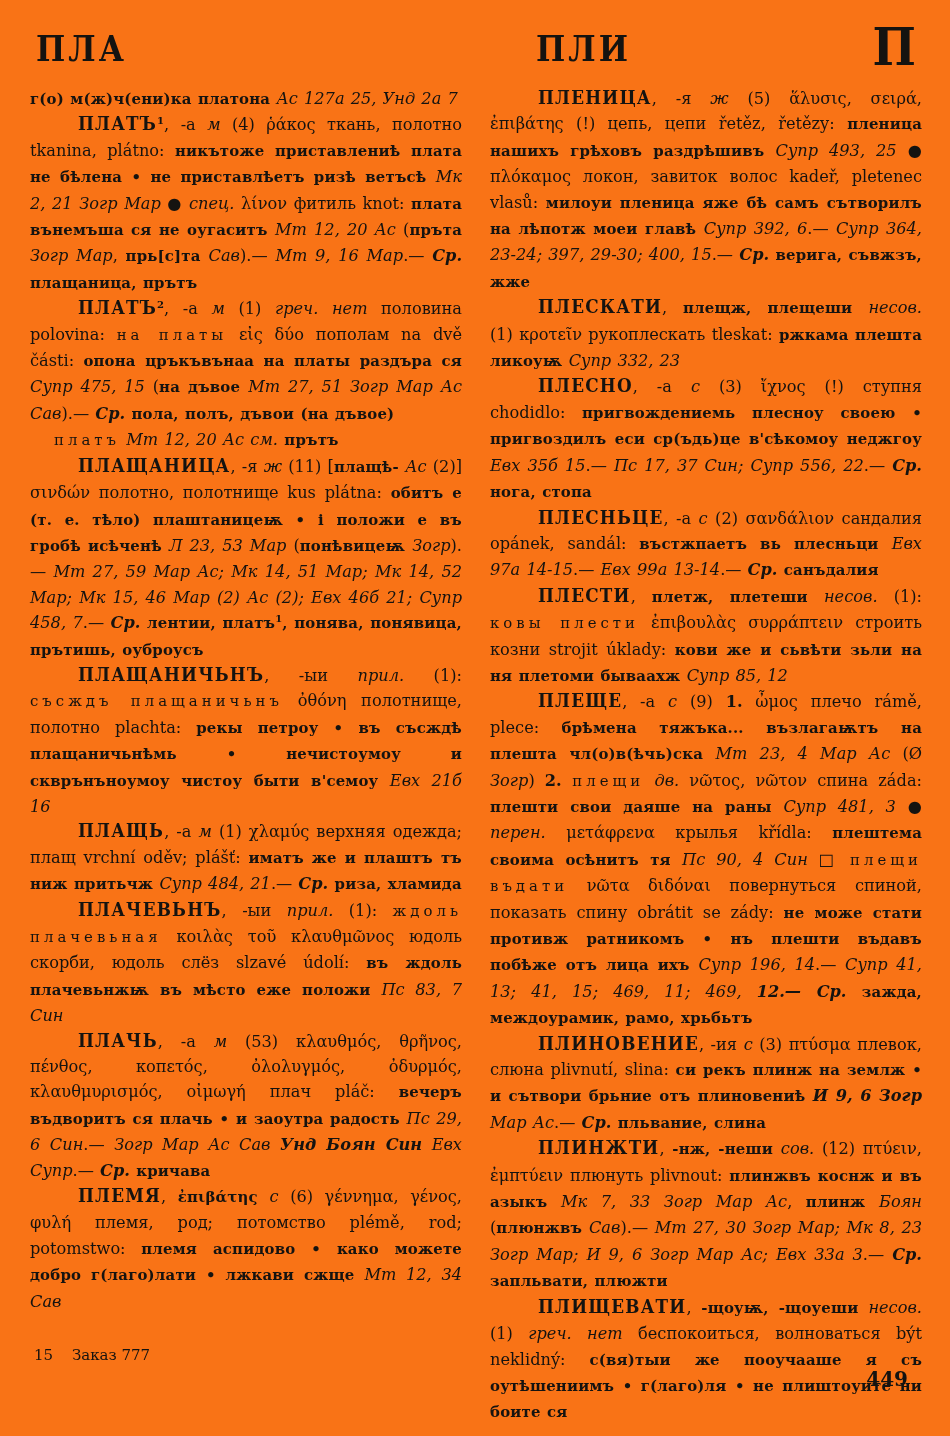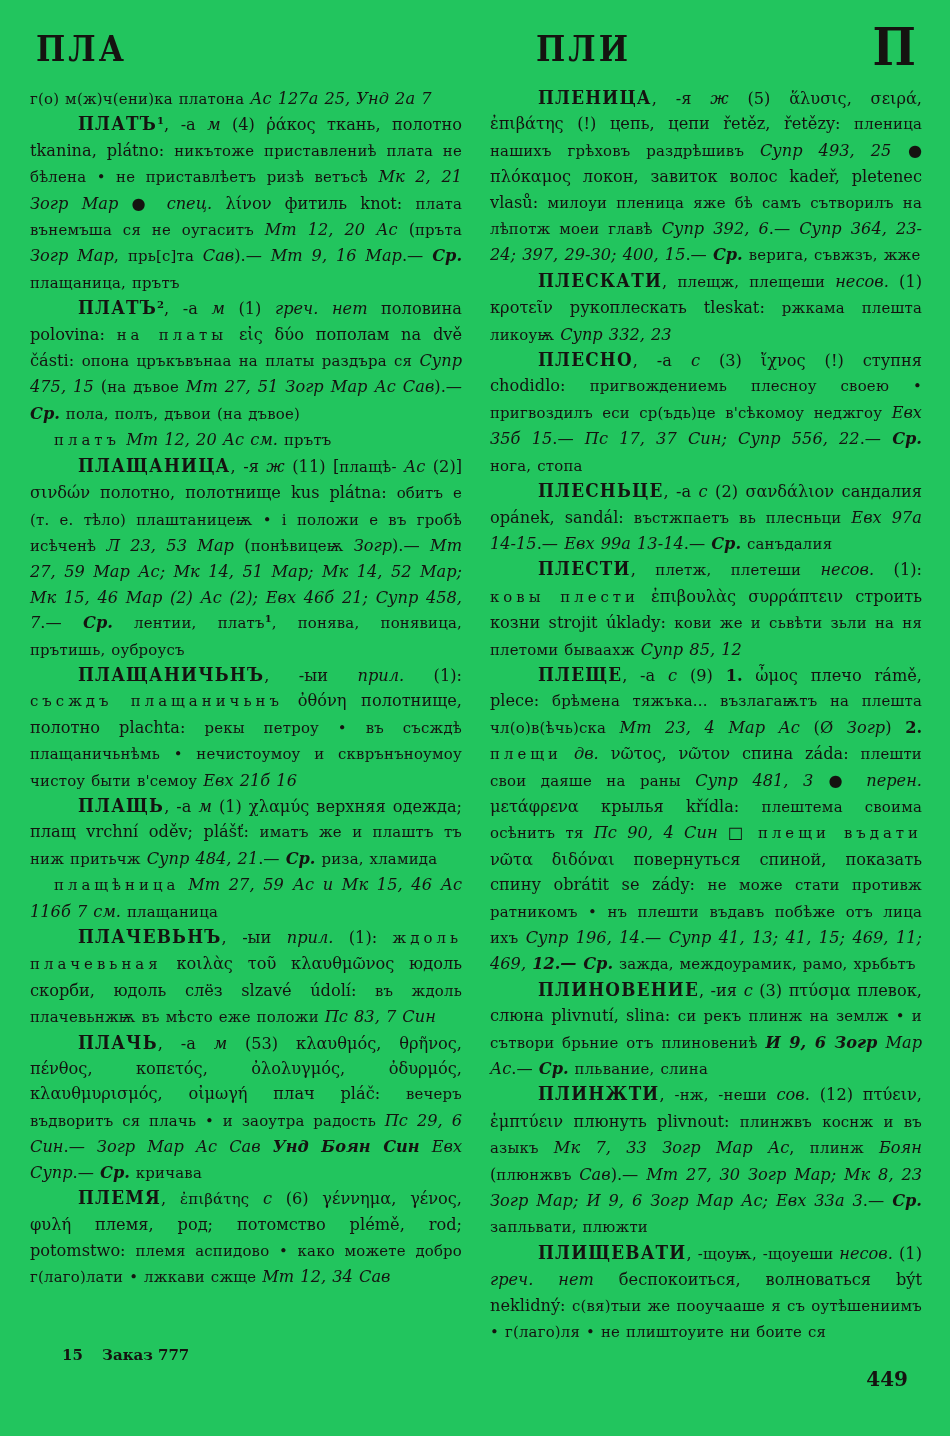--- a/index.html
+++ b/index.html
@@ -1,20 +1,20 @@
 <!DOCTYPE html>
 <html><head>
 <meta charset="utf-8">
 <style>
   html,body{margin:0;padding:0;background:#e8e6e1;}
   .page{
     position:relative;
     width:950px;height:1436px;
     margin:0 auto;
-    background:#22c55e;
+    background:#f97316;
     color:#151310;
     font-family:"DejaVu Serif","Liberation Serif",serif;
     overflow:hidden;
     box-shadow:0 0 6px rgba(0,0,0,.25);
   }
   .runhead{position:absolute;top:24px;left:36px;right:30px;height:52px;}
   .rh-left{position:absolute;left:0;top:6px;font-weight:bold;font-size:31px;letter-spacing:3px;font-family:"DejaVu Serif",serif;transform:scaleY(1.15);}
   .rh-center{position:absolute;left:500px;top:6px;font-weight:bold;font-size:31px;letter-spacing:3px;transform:scaleY(1.15);}
   .rh-right{position:absolute;right:4px;top:-4px;font-weight:bold;font-size:46px;transform:scaleY(1.15);}
   .cols{
@@ -26,25 +26,25 @@
     margin:0;
     font-size:16.2px;line-height:25.4px;
     text-align:justify;
     word-spacing:1px;
   }
   .para.indent{text-indent:24px;}
   .seg-rm{}
   .seg-it{font-style:italic;}
   .seg-bi{font-style:italic;font-weight:bold;}
   .seg-b{font-weight:bold;}
-  .seg-cs{font-weight:normal;font-size:0.92em;letter-spacing:0.2px;}
+  .seg-cs{font-weight:bold;font-size:0.92em;letter-spacing:0.2px;}
   .seg-hw{font-weight:bold;font-size:1.04em;letter-spacing:1.2px;transform:scaleY(1.06);display:inline-block;}
   .seg-sp{font-weight:normal;font-size:0.92em;letter-spacing:4px;}
   sup.seg-sup{font-size:0.62em;font-weight:bold;line-height:0;}
-  .footer-left{position:absolute;left:34px;top:1346px;font-weight:bold;font-size:15px;margin-left:28px;}
+  .footer-left{position:absolute;left:34px;top:1346px;font-weight:normal;font-size:15px;}
   .footer-left .order{margin-left:14px;}
   .footer-right{position:absolute;right:42px;top:1348px;font-weight:bold;font-size:20px;margin-top:19px;}
 </style>
 </head>
 <body>
 
 <div class="page">
   <div class="runhead">
     <span class="rh-left">ПЛА</span>
     <span class="rh-center">ПЛИ</span>
@@ -53,21 +53,20 @@
 
   <div class="cols">
     <div class="col">
         <p class="para"><span class="seg-cs">г(о) м(ж)ч(ени)ка платона </span><span class="seg-it">Ас 127а 25, Унд 2а 7</span></p>
         <p class="para indent"><span class="seg-hw">ПЛАТЪ</span><sup class="seg-sup">1</sup><span class="seg-rm">, -а </span><span class="seg-it">м</span><span class="seg-rm"> (4) ῥάκος ткань, полотно tkanina, plátno: </span><span class="seg-cs">никътоже приставлениѣ плата не бѣлена • не приставлѣетъ ризѣ ветъсѣ </span><span class="seg-it">Мк 2, 21 Зогр Мар </span><span class="seg-b">● </span><span class="seg-it">спец.</span><span class="seg-rm"> λίνον фитиль knot: </span><span class="seg-cs">плата вънемъша ся не оугаситъ </span><span class="seg-it">Мт 12, 20 Ас </span><span class="seg-rm">(</span><span class="seg-cs">пръта </span><span class="seg-it">Зогр Мар</span><span class="seg-rm">, </span><span class="seg-cs">прь[с]та </span><span class="seg-it">Сав</span><span class="seg-rm">).— </span><span class="seg-it">Мт 9, 16 Мар</span><span class="seg-rm">.— </span><span class="seg-bi">Ср.</span><span class="seg-cs"> плащаница, прътъ</span></p>
         <p class="para indent"><span class="seg-hw">ПЛАТЪ</span><sup class="seg-sup">2</sup><span class="seg-rm">, -а </span><span class="seg-it">м</span><span class="seg-rm"> (1) </span><span class="seg-it">греч. нет</span><span class="seg-rm"> половина polovina: </span><span class="seg-sp">на платы</span><span class="seg-rm"> εἰς δύο пополам na dvě části: </span><span class="seg-cs">опона цръкъвънаа на платы раздъра ся </span><span class="seg-it">Супр 475, 15 </span><span class="seg-rm">(</span><span class="seg-cs">на дъвое </span><span class="seg-it">Мт 27, 51 Зогр Мар Ас Сав</span><span class="seg-rm">).— </span><span class="seg-bi">Ср.</span><span class="seg-cs"> пола, полъ, дъвои (на дъвое)</span></p>
         <p class="para indent"><span class="seg-sp">платъ</span><span class="seg-rm"> </span><span class="seg-it">Мт 12, 20 Ас см.</span><span class="seg-cs"> прътъ</span></p>
         <p class="para indent"><span class="seg-hw">ПЛАЩАНИЦА</span><span class="seg-rm">, -я </span><span class="seg-it">ж</span><span class="seg-rm"> (11) [</span><span class="seg-cs">плащѣ- </span><span class="seg-it">Ас</span><span class="seg-rm"> (2)] σινδών полотно, полотнище kus plátna: </span><span class="seg-cs">обитъ е (т. е. тѣло) плаштаницеѭ • і положи е въ гробѣ исѣченѣ </span><span class="seg-it">Л 23, 53 Мар </span><span class="seg-rm">(</span><span class="seg-cs">понѣвицеѭ </span><span class="seg-it">Зогр</span><span class="seg-rm">).— </span><span class="seg-it">Мт 27, 59 Мар Ас; Мк 14, 51 Мар; Мк 14, 52 Мар; Мк 15, 46 Мар (2) Ас (2); Евх 46б 21; Супр 458, 7</span><span class="seg-rm">.— </span><span class="seg-bi">Ср.</span><span class="seg-cs"> лентии, платъ</span><sup class="seg-sup">1</sup><span class="seg-cs">, понява, понявица, прътишь, оуброусъ</span></p>
         <p class="para indent"><span class="seg-hw">ПЛАЩАНИЧЬНЪ</span><span class="seg-rm">, -ыи </span><span class="seg-it">прил.</span><span class="seg-rm"> (1): </span><span class="seg-sp">съсждъ плащаничьнъ</span><span class="seg-rm"> ὀθόνη полотнище, полотно plachta: </span><span class="seg-cs">рекы петроу • въ съсждѣ плащаничьнѣмь • нечистоумоу и скврънъноумоу чистоу быти в'семоу </span><span class="seg-it">Евх 21б 16</span></p>
         <p class="para indent"><span class="seg-hw">ПЛАЩЬ</span><span class="seg-rm">, -а </span><span class="seg-it">м</span><span class="seg-rm"> (1) χλαμύς верхняя одежда; плащ vrchní oděv; plášť: </span><span class="seg-cs">иматъ же и плаштъ тъ ниж притьчж </span><span class="seg-it">Супр 484, 21</span><span class="seg-rm">.— </span><span class="seg-bi">Ср.</span><span class="seg-cs"> риза, хламида</span></p>
-        <p class="para indent"><span class="seg-sp">плащѣница</span><span class="seg-rm"> </span><span class="seg-it">Мт 27, 59 Ас и Мк 15, 46 Ас 116б 7 см.</span><span class="seg-cs"> плащаница</span></p>
         <p class="para indent"><span class="seg-hw">ПЛАЧЕВЬНЪ</span><span class="seg-rm">, -ыи </span><span class="seg-it">прил.</span><span class="seg-rm"> (1): </span><span class="seg-sp">ждоль плачевьная</span><span class="seg-rm"> κοιλὰς τοῦ κλαυθμῶνος юдоль скорби, юдоль слёз slzavé údolí: </span><span class="seg-cs">въ ждоль плачевьнжѭ въ мѣсто еже положи </span><span class="seg-it">Пс 83, 7 Син</span></p>
         <p class="para indent"><span class="seg-hw">ПЛАЧЬ</span><span class="seg-rm">, -а </span><span class="seg-it">м</span><span class="seg-rm"> (53) κλαυθμός, θρῆνος, πένθος, κοπετός, ὀλολυγμός, ὀδυρμός, κλαυθμυρισμός, οἰμωγή плач pláč: </span><span class="seg-cs">вечеръ въдворитъ ся плачь • и заоутра радость </span><span class="seg-it">Пс 29, 6 Син</span><span class="seg-rm">.— </span><span class="seg-it">Зогр Мар Ас Сав </span><span class="seg-bi">Унд Боян Син</span><span class="seg-it"> Евх Супр</span><span class="seg-rm">.— </span><span class="seg-bi">Ср.</span><span class="seg-cs"> кричава</span></p>
         <p class="para indent"><span class="seg-hw">ПЛЕМЯ</span><span class="seg-rm">, </span><span class="seg-cs">ἐπιβάτης </span><span class="seg-it">с</span><span class="seg-rm"> (6) γέννημα, γένος, φυλή племя, род; потомство plémě, rod; potomstwo: </span><span class="seg-cs">племя аспидово • како можете добро г(лаго)лати • лжкави сжще </span><span class="seg-it">Мт 12, 34 Сав </span></p>
       </div>
     <div class="col">
         <p class="para indent"><span class="seg-hw">ПЛЕНИЦА</span><span class="seg-rm">, -я </span><span class="seg-it">ж</span><span class="seg-rm"> (5) ἅλυσις, σειρά, ἐπιβάτης (!) цепь, цепи řetěz, řetězy: </span><span class="seg-cs">пленица нашихъ грѣховъ раздрѣшивъ </span><span class="seg-it">Супр 493, 25</span><span class="seg-b"> ●</span><span class="seg-rm"> πλόκαμος локон, завиток волос kadeř, pletenec vlasů: </span><span class="seg-cs">милоуи пленица яже бѣ самъ сътворилъ на лѣпотж моеи главѣ </span><span class="seg-it">Супр 392, 6</span><span class="seg-rm">.— </span><span class="seg-it">Супр 364, 23-24; 397, 29-30; 400, 15</span><span class="seg-rm">.— </span><span class="seg-bi">Ср.</span><span class="seg-cs"> верига, съвжзъ, жже</span></p>
         <p class="para indent"><span class="seg-hw">ПЛЕСКАТИ</span><span class="seg-rm">, </span><span class="seg-cs">плещж, плещеши </span><span class="seg-it">несов.</span><span class="seg-rm"> (1) κροτεῖν рукоплескать tleskat: </span><span class="seg-cs">ржкама плешта ликоуѭ </span><span class="seg-it">Супр 332, 23</span></p>
         <p class="para indent"><span class="seg-hw">ПЛЕСНО</span><span class="seg-rm">, -а </span><span class="seg-it">с</span><span class="seg-rm"> (3) ἴχνος (!) ступня chodidlo: </span><span class="seg-cs">пригвождениемь плесноу своею • пригвоздилъ еси ср(ъдь)це в'сѣкомоу неджгоу </span><span class="seg-it">Евх 35б 15</span><span class="seg-rm">.— </span><span class="seg-it">Пс 17, 37 Син; Супр 556, 22</span><span class="seg-rm">.— </span><span class="seg-bi">Ср.</span><span class="seg-cs"> нога, стопа</span></p>
         <p class="para indent"><span class="seg-hw">ПЛЕСНЬЦЕ</span><span class="seg-rm">, -а </span><span class="seg-it">с</span><span class="seg-rm"> (2) σανδάλιον сандалия opánek, sandál: </span><span class="seg-cs">въстжпаетъ вь плесньци </span><span class="seg-it">Евх 97а 14-15</span><span class="seg-rm">.— </span><span class="seg-it">Евх 99а 13-14</span><span class="seg-rm">.— </span><span class="seg-bi">Ср.</span><span class="seg-cs"> санъдалия</span></p>
         <p class="para indent"><span class="seg-hw">ПЛЕСТИ</span><span class="seg-rm">, </span><span class="seg-cs">плетж, плетеши </span><span class="seg-it">несов.</span><span class="seg-rm"> (1): </span><span class="seg-sp">ковы плести</span><span class="seg-rm"> ἐπιβουλὰς συρράπτειν строить козни strojit úklady: </span><span class="seg-cs">кови же и сьвѣти зьли на ня плетоми бываахж </span><span class="seg-it">Супр 85, 12</span></p>

